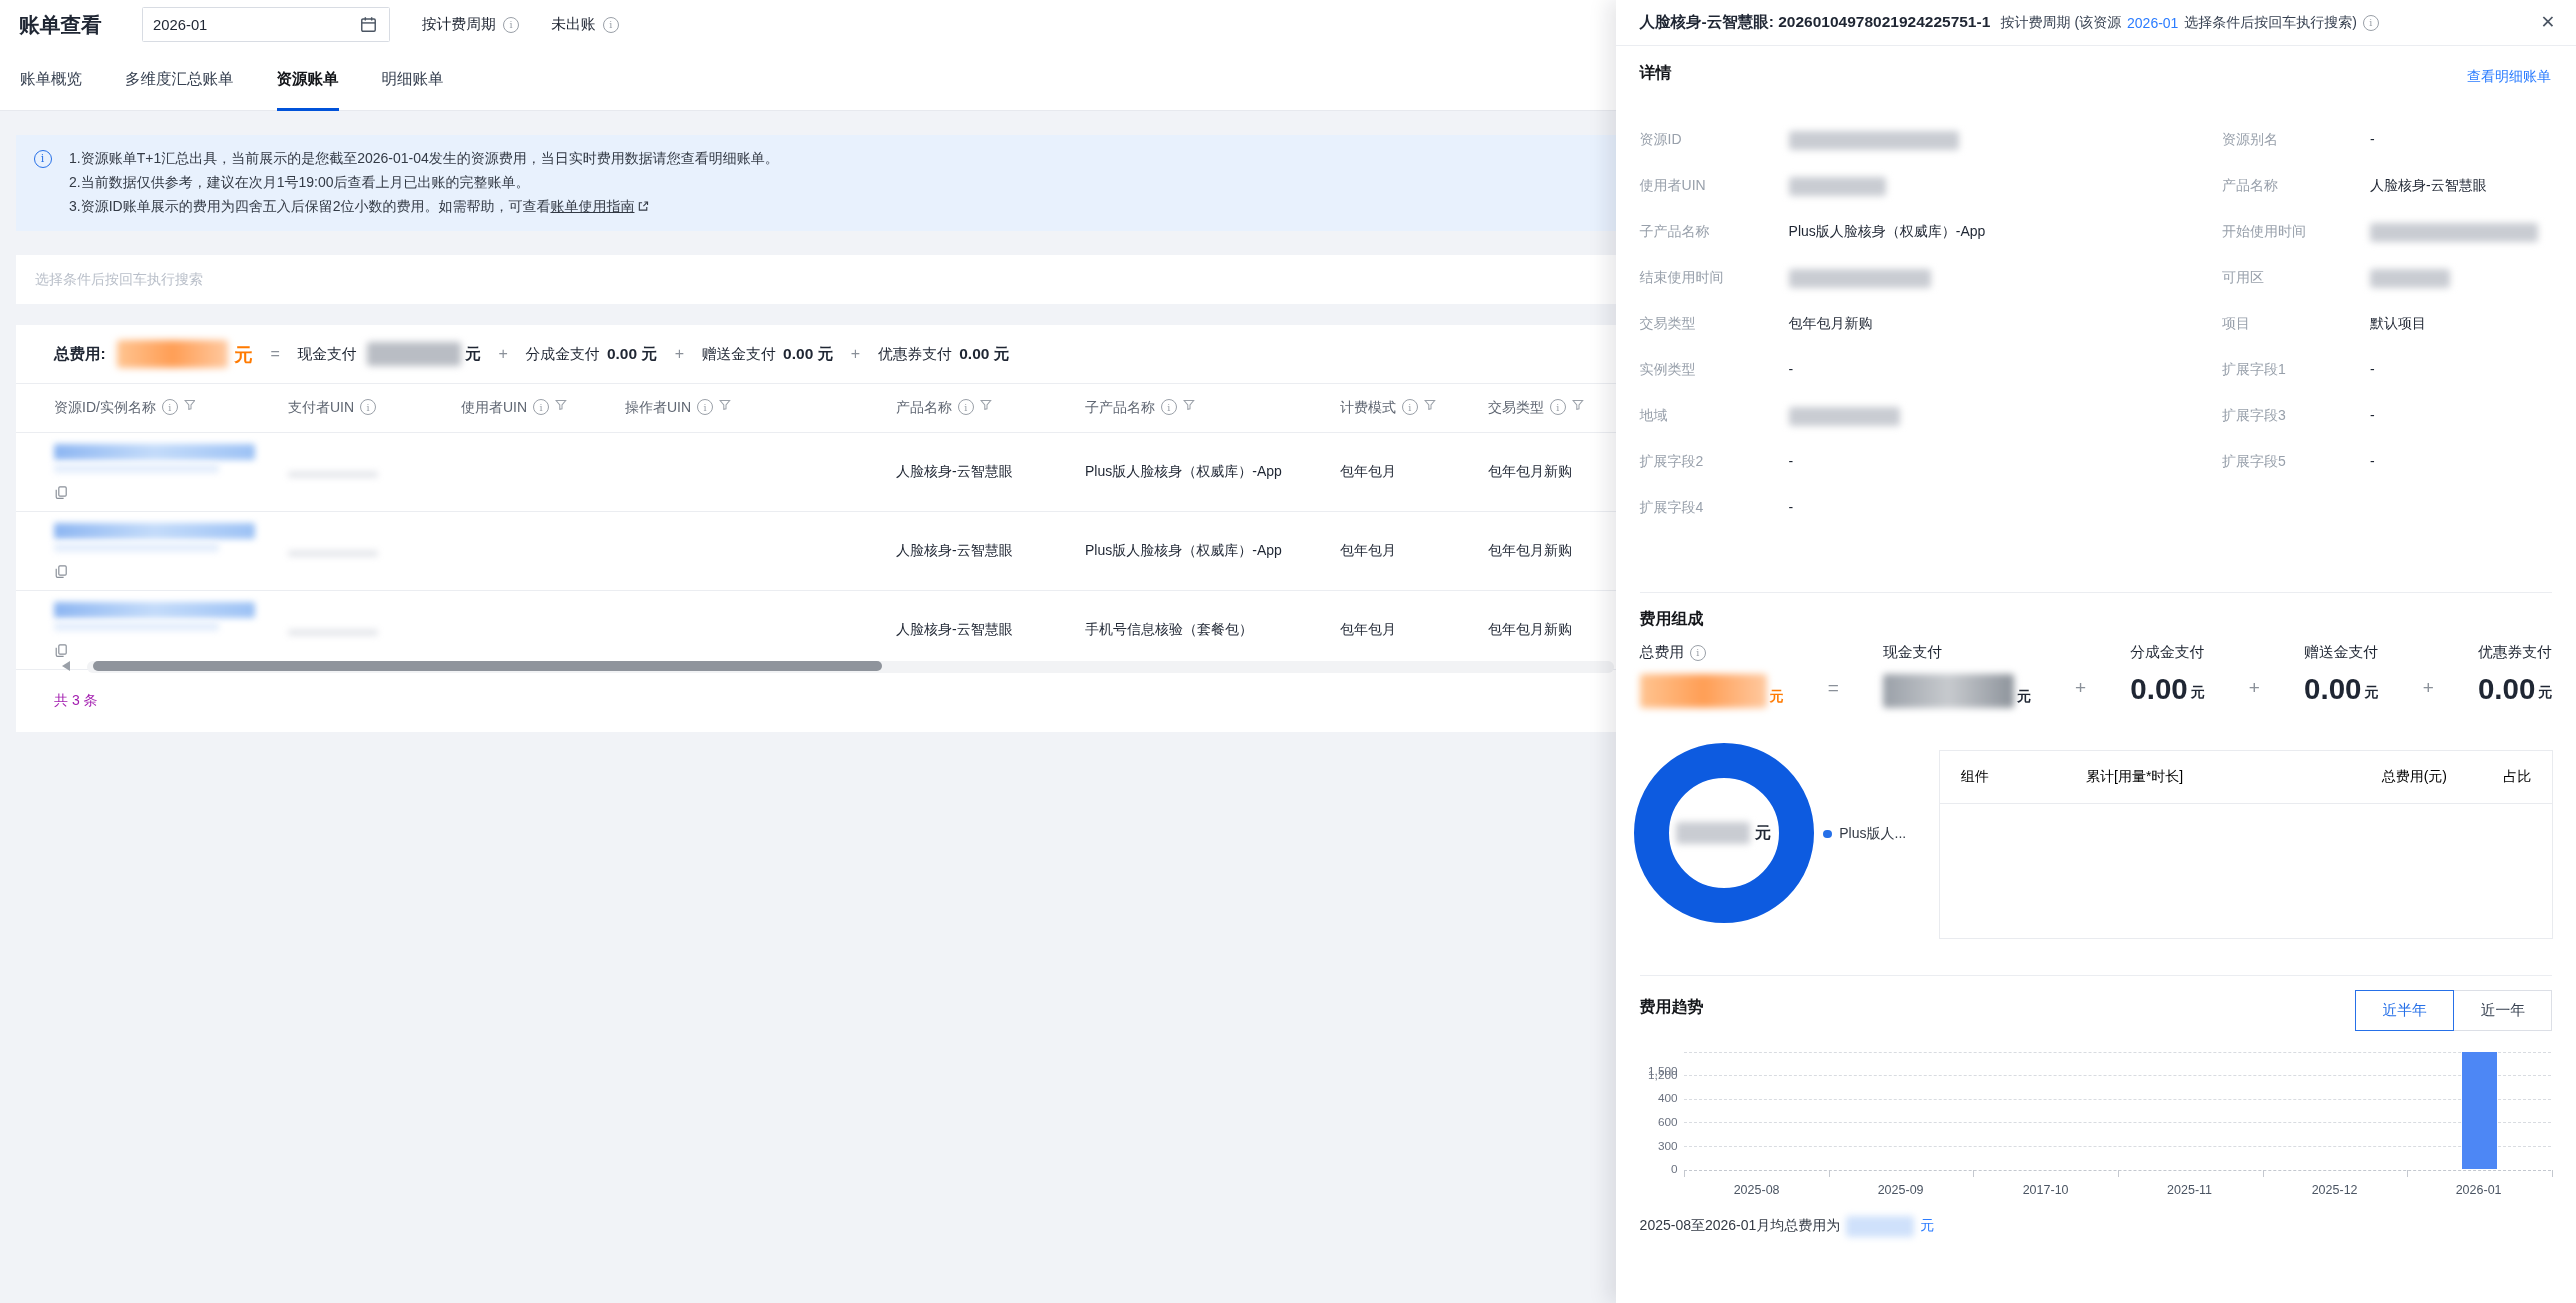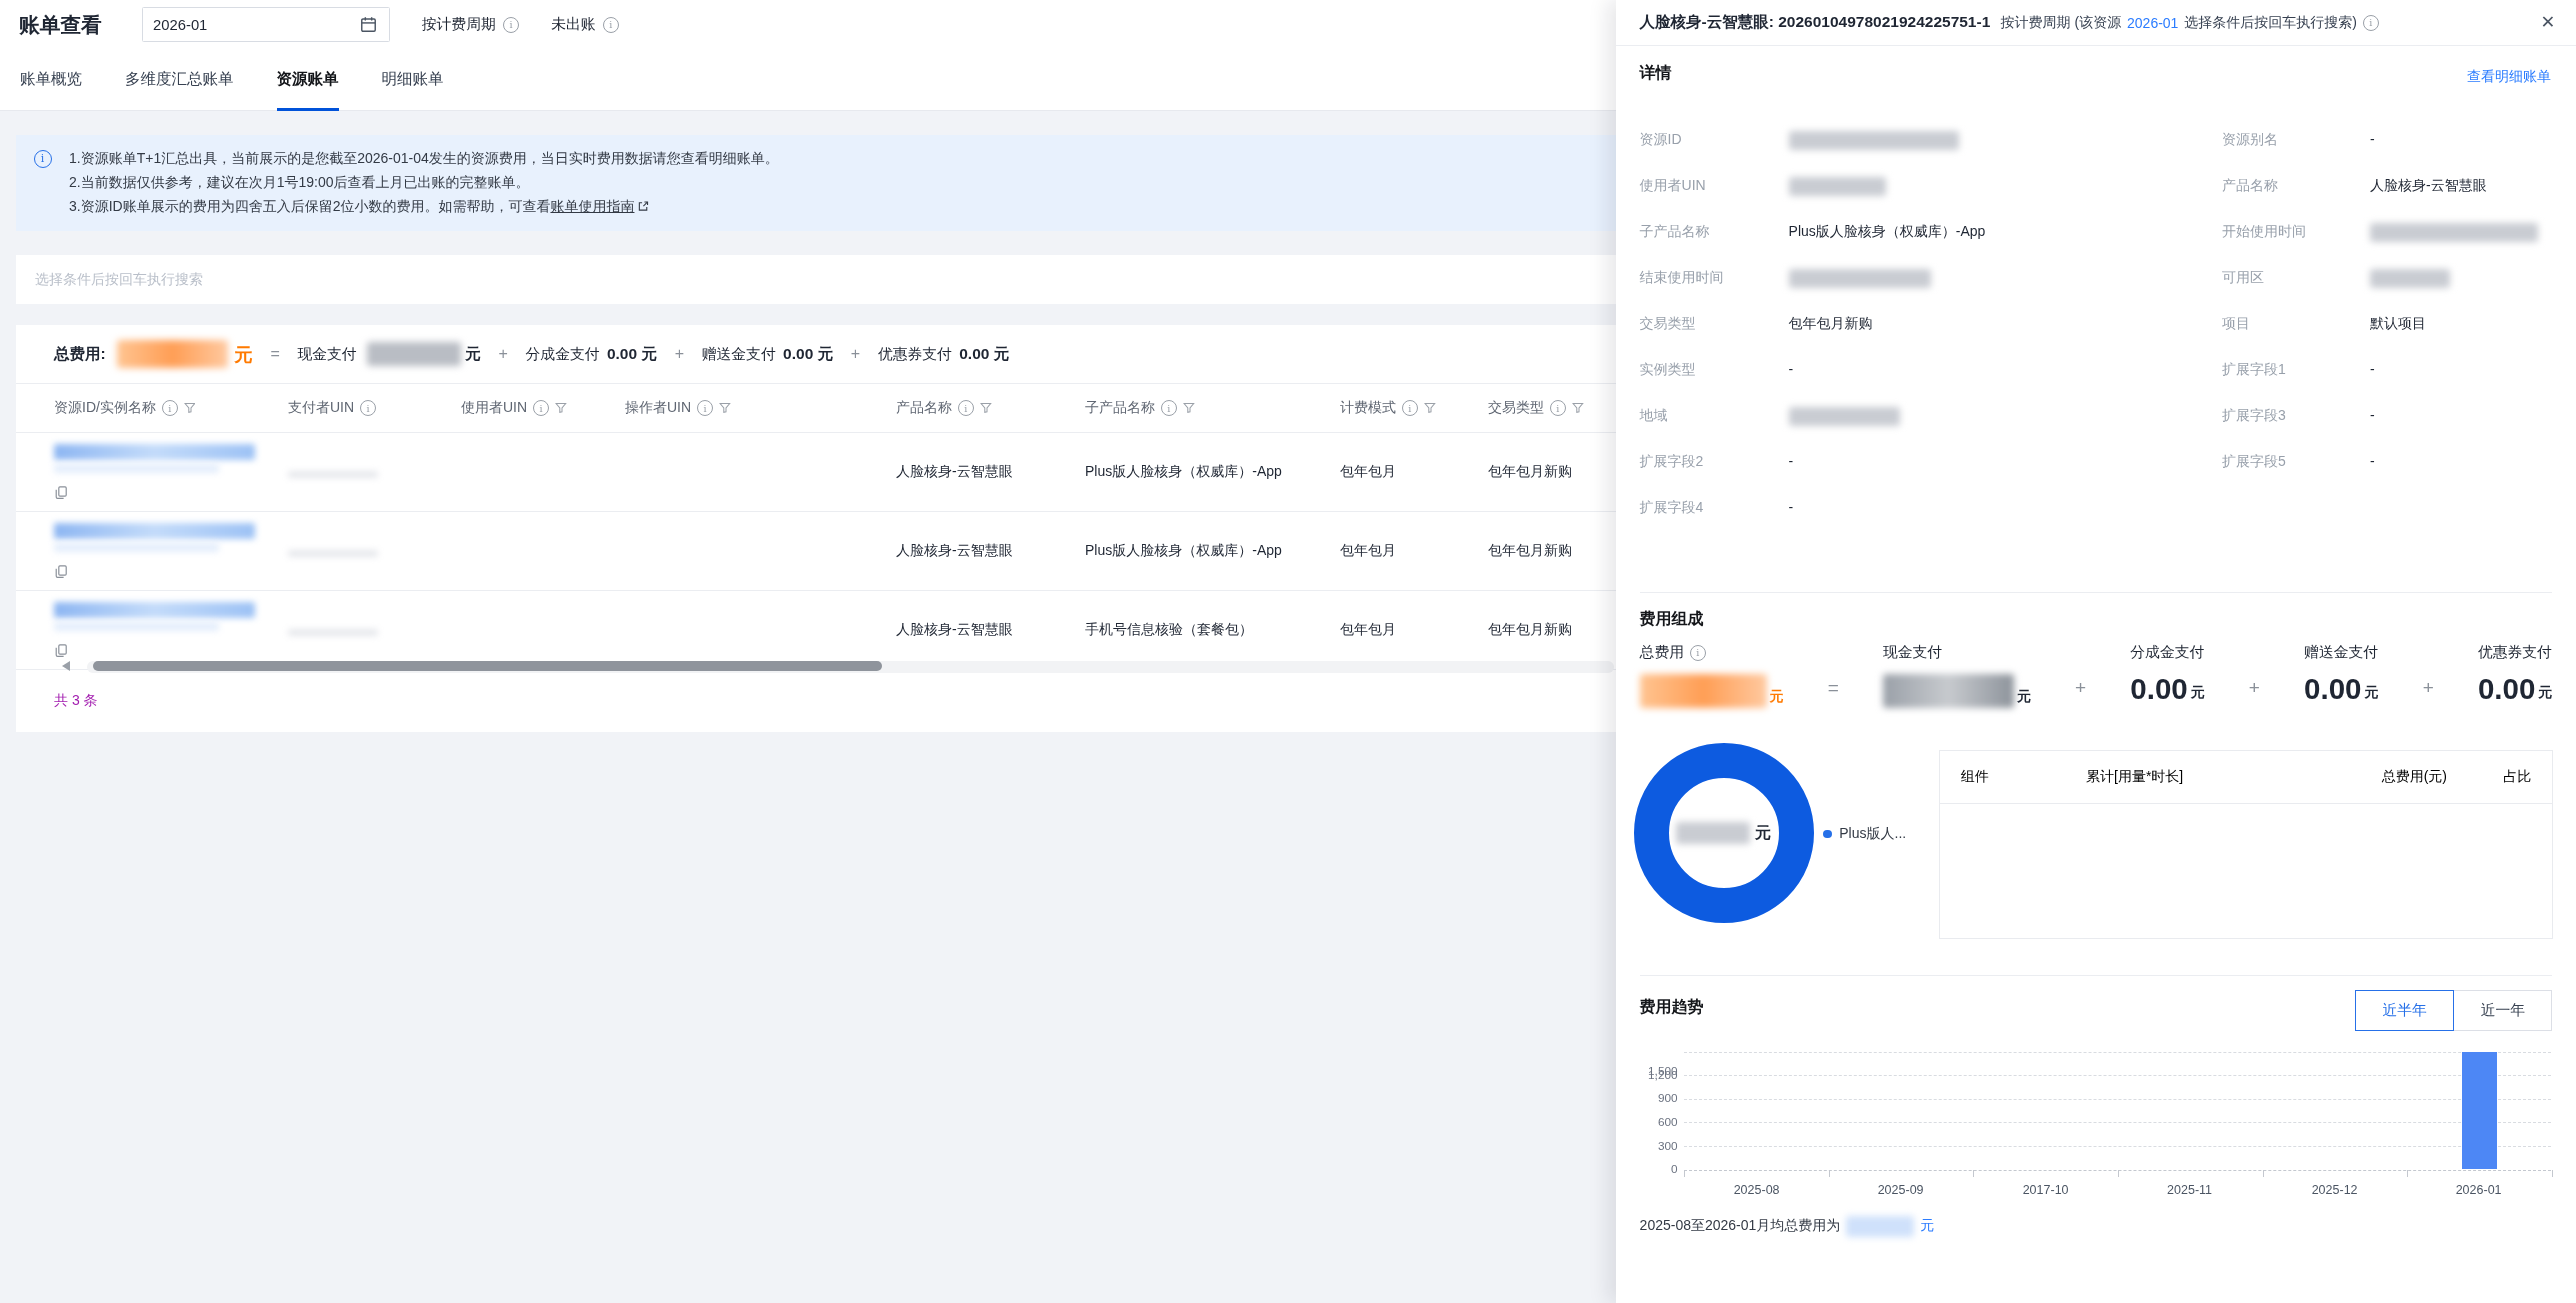--- a/index.html
+++ b/index.html
@@ -39,21 +39,21 @@
   .chip-orange{width:111px;height:28px;background:linear-gradient(90deg,#ffc491,#ff9e55,#ffc9a0);margin-left:11.8px;}
   .yuan-orange{color:#ff7a00;font-weight:bold;font-size:18.4px;margin-left:5.9px;}
   .op{color:#8a9099;margin:0 17.7px;font-size:16px;}
   .chip-grey{width:94px;height:23.6px;background:#b9bdc4;margin-left:10.3px;}
   .yuan-b{font-weight:bold;font-size:15.5px;margin-left:4.4px;}
   .seg-label{color:#1f2633;}
   .seg-val{font-weight:bold;font-size:15.5px;margin-left:7.4px;}
   .bill-head{position:absolute;top:58px;left:0;width:1844px;height:50px;display:flex;align-items:center;
              border-top:0.7px solid #ebedf1;border-bottom:0.7px solid #ebedf1;padding-left:38px;box-sizing:border-box;
              color:#5f6672;font-size:14px;}
-  .th{display:flex;align-items:center;gap:5.9px;box-sizing:border-box;flex:none;}
+  .th{display:flex;gap:5.9px;box-sizing:border-box;flex:none;}
   .bill-row{position:absolute;left:0;width:1844px;height:79px;display:flex;align-items:center;
             border-bottom:0.7px solid #ebedf1;padding-left:38px;box-sizing:border-box;font-size:14px;}
   .cell{flex:none;box-sizing:border-box;padding-right:14.8px;}
   .res-cell{display:flex;flex-direction:column;justify-content:center;gap:4.4px;}
   .pill{border-radius:2.2px;filter:blur(3px);}
   .pill-blue{width:201px;height:16px;background:linear-gradient(90deg,#8db6f2,#c3dbfa,#9dc2f5);}
   .pill-blue2{width:165px;height:8.9px;background:#e4eefc;}
   .pill-g{width:117px;height:16px;background:#b6babf;}
   .pill-g2{width:90px;height:7.4px;background:#e6e8ec;}
   .copy{margin-top:7.4px;cursor:pointer;display:inline-flex;width:14.8px;}
@@ -506,21 +506,21 @@
       </div>
 
     <div class="chart" id="trend-chart">
         <div class="gline zero" style="top: 131px;"></div>
         <span class="ylab" style="top: 123px; left: 0px;">0</span>
         <div class="gline" style="top: 107px;"></div>
         <span class="ylab" style="top: 100px; left: 0px;">300</span>
         <div class="gline" style="top: 83px;"></div>
         <span class="ylab" style="top: 76px; left: 0px;">600</span>
         <div class="gline" style="top: 60px;"></div>
-        <span class="ylab" style="top: 52px; left: 0px;">900</span>
+        <span class="ylab" style="top: 52px; left: 0px;">400</span>
         <div class="gline" style="top: 36px;"></div>
         <span class="ylab" style="top: 29px; left: 0px;">1,200</span>
         <div class="gline" style="top: 12.5px;"></div>
         <span class="ylab" style="top: 5.2px; left: 0px; margin-top: 20px;">1,500</span>
         <span class="xlab" style="left: 117px; top: 144px;">2025-08</span>
         <span class="xtick" style="left: 44px; top: 131px;"></span>
         <span class="xlab" style="left: 261px; top: 144px;">2025-09</span>
         <span class="xtick" style="left: 189px; top: 131px;"></span>
         <span class="xlab" style="left: 406px; top: 144px;">2017-10</span>
         <span class="xtick" style="left: 333px; top: 131px;"></span>

